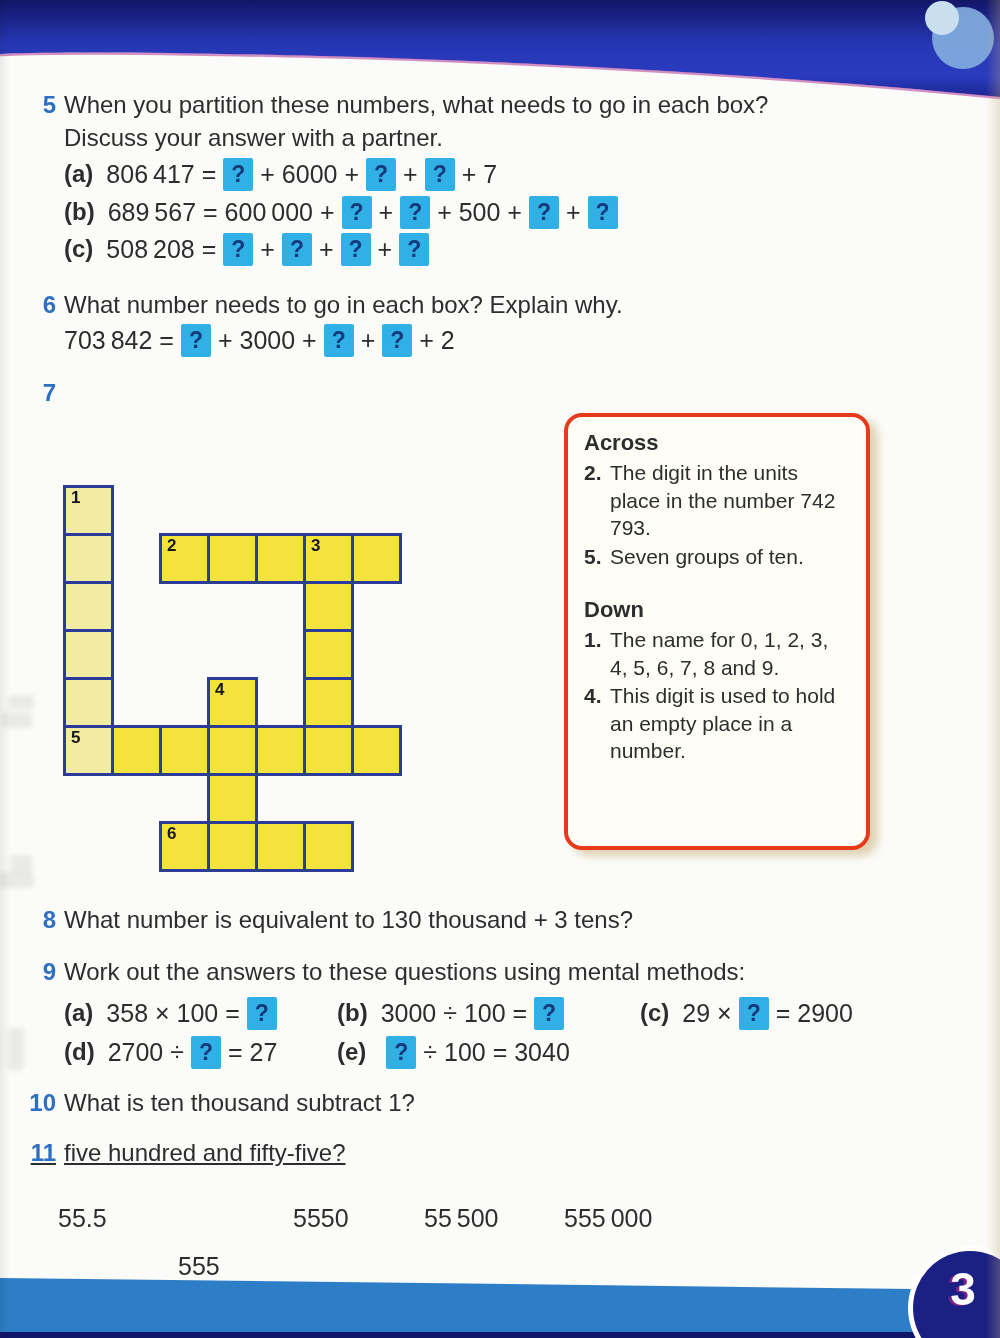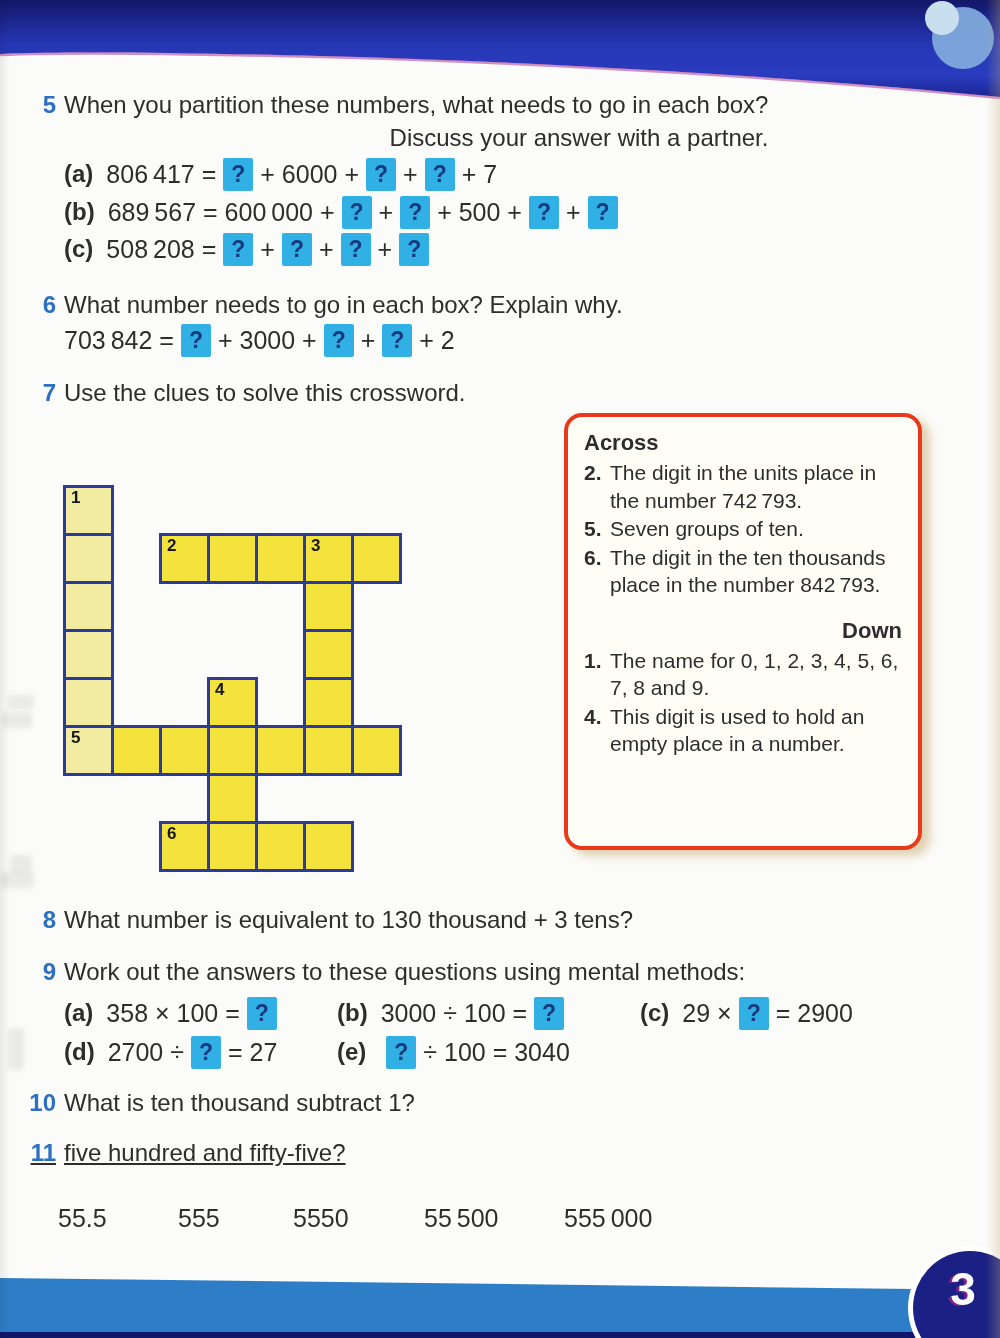--- a/index.html
+++ b/index.html
@@ -12,45 +12,45 @@
   .edge-left{position:absolute;left:0;top:0;width:10px;height:100%;
     background:linear-gradient(to right,rgba(0,0,0,.07),rgba(0,0,0,0));pointer-events:none;}
   .edge-right{position:absolute;right:0;top:0;width:14px;height:100%;
     background:linear-gradient(to left,rgba(196,170,120,.30),rgba(196,170,120,0));pointer-events:none;}
   .hdr{position:absolute;left:0;top:0;}
   .ftr{position:absolute;left:0;top:1228px;}
 
   .q{position:absolute;left:20px;display:flex;align-items:flex-start;}
   .qnum{flex:none;width:36px;text-align:right;margin-right:8px;
     font-weight:bold;font-size:24px;line-height:33px;color:var(--qblue,#2d6fc3);}
-  .qtext{font-size:24px;line-height:33px;text-align:right;}
+  .qtext{font-size:24px;line-height:33px;}
   .qline{white-space:nowrap;}
 
   .eqrow{position:absolute;height:36px;display:flex;align-items:center;
     font-size:25px;white-space:nowrap;}
   .eqlabel{font-weight:bold;font-size:24px;margin-right:13px;}
   .qbox{display:inline-flex;align-items:center;justify-content:center;
     width:30px;height:33px;margin:0 7px;border-radius:2px;flex:none;
     background:var(--box-bg,#31b0e5);color:var(--box-fg,#15397d);
     font-weight:bold;font-size:23px;vertical-align:middle;}
   .eq{display:inline-flex;align-items:center;}
 
   .crossword{position:absolute;left:63px;top:485px;width:340px;height:388px;}
   .cw-cell{position:absolute;width:51px;height:51px;box-sizing:border-box;
     border:3px solid var(--cw-border,#2b3a9b);background:var(--cw-yellow,#f5e33d);}
   .cw-cell.pale{background:var(--cw-yellow-pale,#f1eca2);}
   .cw-num{position:absolute;top:0px;left:5px;font-size:17px;font-weight:bold;color:#161616;}
 
-  .cluebox{position:absolute;left:564px;top:413px;width:358px;height:437px;
+  .cluebox{position:absolute;left:564px;top:413px;width:306px;height:437px;
     box-sizing:border-box;border:4px solid var(--clue-border,#e8391b);
     border-radius:18px;background:var(--clue-bg,#fffef6);
     box-shadow:8px 6px 9px rgba(190,160,90,.45);
     padding:12px 16px;}
   .clue-title{font-weight:bold;font-size:22px;line-height:28px;margin-bottom:2px;}
-  .clue-title.down{margin-top:18px;text-align:right;}
+  .clue-title.down{margin-top:26px;}
   .clue{font-size:21px;line-height:27.5px;padding-left:26px;margin-bottom:1px;}
   .clue-num{display:inline-block;width:26px;margin-left:-26px;font-weight:bold;}
 
   .options{position:absolute;left:0;top:1204px;width:824px;height:34px;font-size:25px;}
   .opt{position:absolute;top:0;white-space:nowrap;}
 
   .page-num{position:absolute;left:938px;top:1262px;width:50px;text-align:center;
     font-size:46px;font-weight:bold;color:var(--page-number-color,#ffffff);
     text-shadow:-3px 1px 0 rgba(210,35,140,.55);}
 
@@ -108,21 +108,20 @@
       <div class="qline">What number needs to go in each box? Explain why.</div>
     </div>
   </div>
   <div class="eqrow" style="left:64px;top:322px;">
     <span class="eq">703 842 = <span class="qbox">?</span> + 3000 + <span class="qbox">?</span> + <span class="qbox">?</span> + 2</span>
   </div>
 
   <div class="q" style="top:376px;">
     <span class="qnum">7</span>
     <div class="qtext">
-      <div class="qline">Use the clues to solve this crossword.</div>
     </div>
   </div>
 
   <div class="crossword">
       <div class="cw-cell pale" style="left: 0px; top: 0px;">
         <span class="cw-num">1</span>
       </div>
       <div class="cw-cell pale" style="left: 0px; top: 48px;"></div>
       <div class="cw-cell pale" style="left: 0px; top: 96px;"></div>
       <div class="cw-cell pale" style="left: 0px; top: 144px;"></div>
@@ -161,23 +160,20 @@
     </div>
 
   <div class="cluebox">
     <div class="clue-title">Across</div>
     <div class="clue">
       <span class="clue-num">2.</span><span>The digit in the units place in the number 742 793.</span>
     </div>
     <div class="clue">
       <span class="clue-num">5.</span><span>Seven groups of ten.</span>
     </div>
-    <div class="clue">
-      <span class="clue-num">6.</span><span>The digit in the ten thousands place in the number 842 793.</span>
-    </div>
     <div class="clue-title down">Down</div>
     <div class="clue">
       <span class="clue-num">1.</span><span>The name for 0, 1, 2, 3, 4, 5, 6, 7, 8 and 9.</span>
     </div>
     <div class="clue">
       <span class="clue-num">4.</span><span>This digit is used to hold an empty place in a number.</span>
     </div>
   </div>
 
   <div class="q" style="top:903px;">
@@ -222,21 +218,21 @@
   </div>
 
   <div class="q" style="top:1136px;text-decoration:underline;">
     <span class="qnum">11</span>
     <div class="qtext">
       <div class="qline">five hundred and fifty-five?</div>
     </div>
   </div>
   <div class="options">
     <span class="opt" style="left:58px;">55.5</span>
-    <span class="opt" style="left:178px;">555</span>
+    <span class="opt" style="left:178px;margin-top:48px;">555</span>
     <span class="opt" style="left:293px;">5550</span>
     <span class="opt" style="left:424px;">55 500</span>
     <span class="opt" style="left:564px;">555 000</span>
   </div>
 
   <svg class="ftr" width="1000" height="110" viewBox="0 0 1000 110">
     <polygon points="0,50 1000,62 1000,110 0,110" fill="#2e7ec7"></polygon>
     <rect x="0" y="104" width="1000" height="6" fill="#12166b"></rect>
     <circle cx="970" cy="80" r="62" fill="#ffffff"></circle>
     <circle cx="970" cy="80" r="57" fill="#1b2184"></circle>

